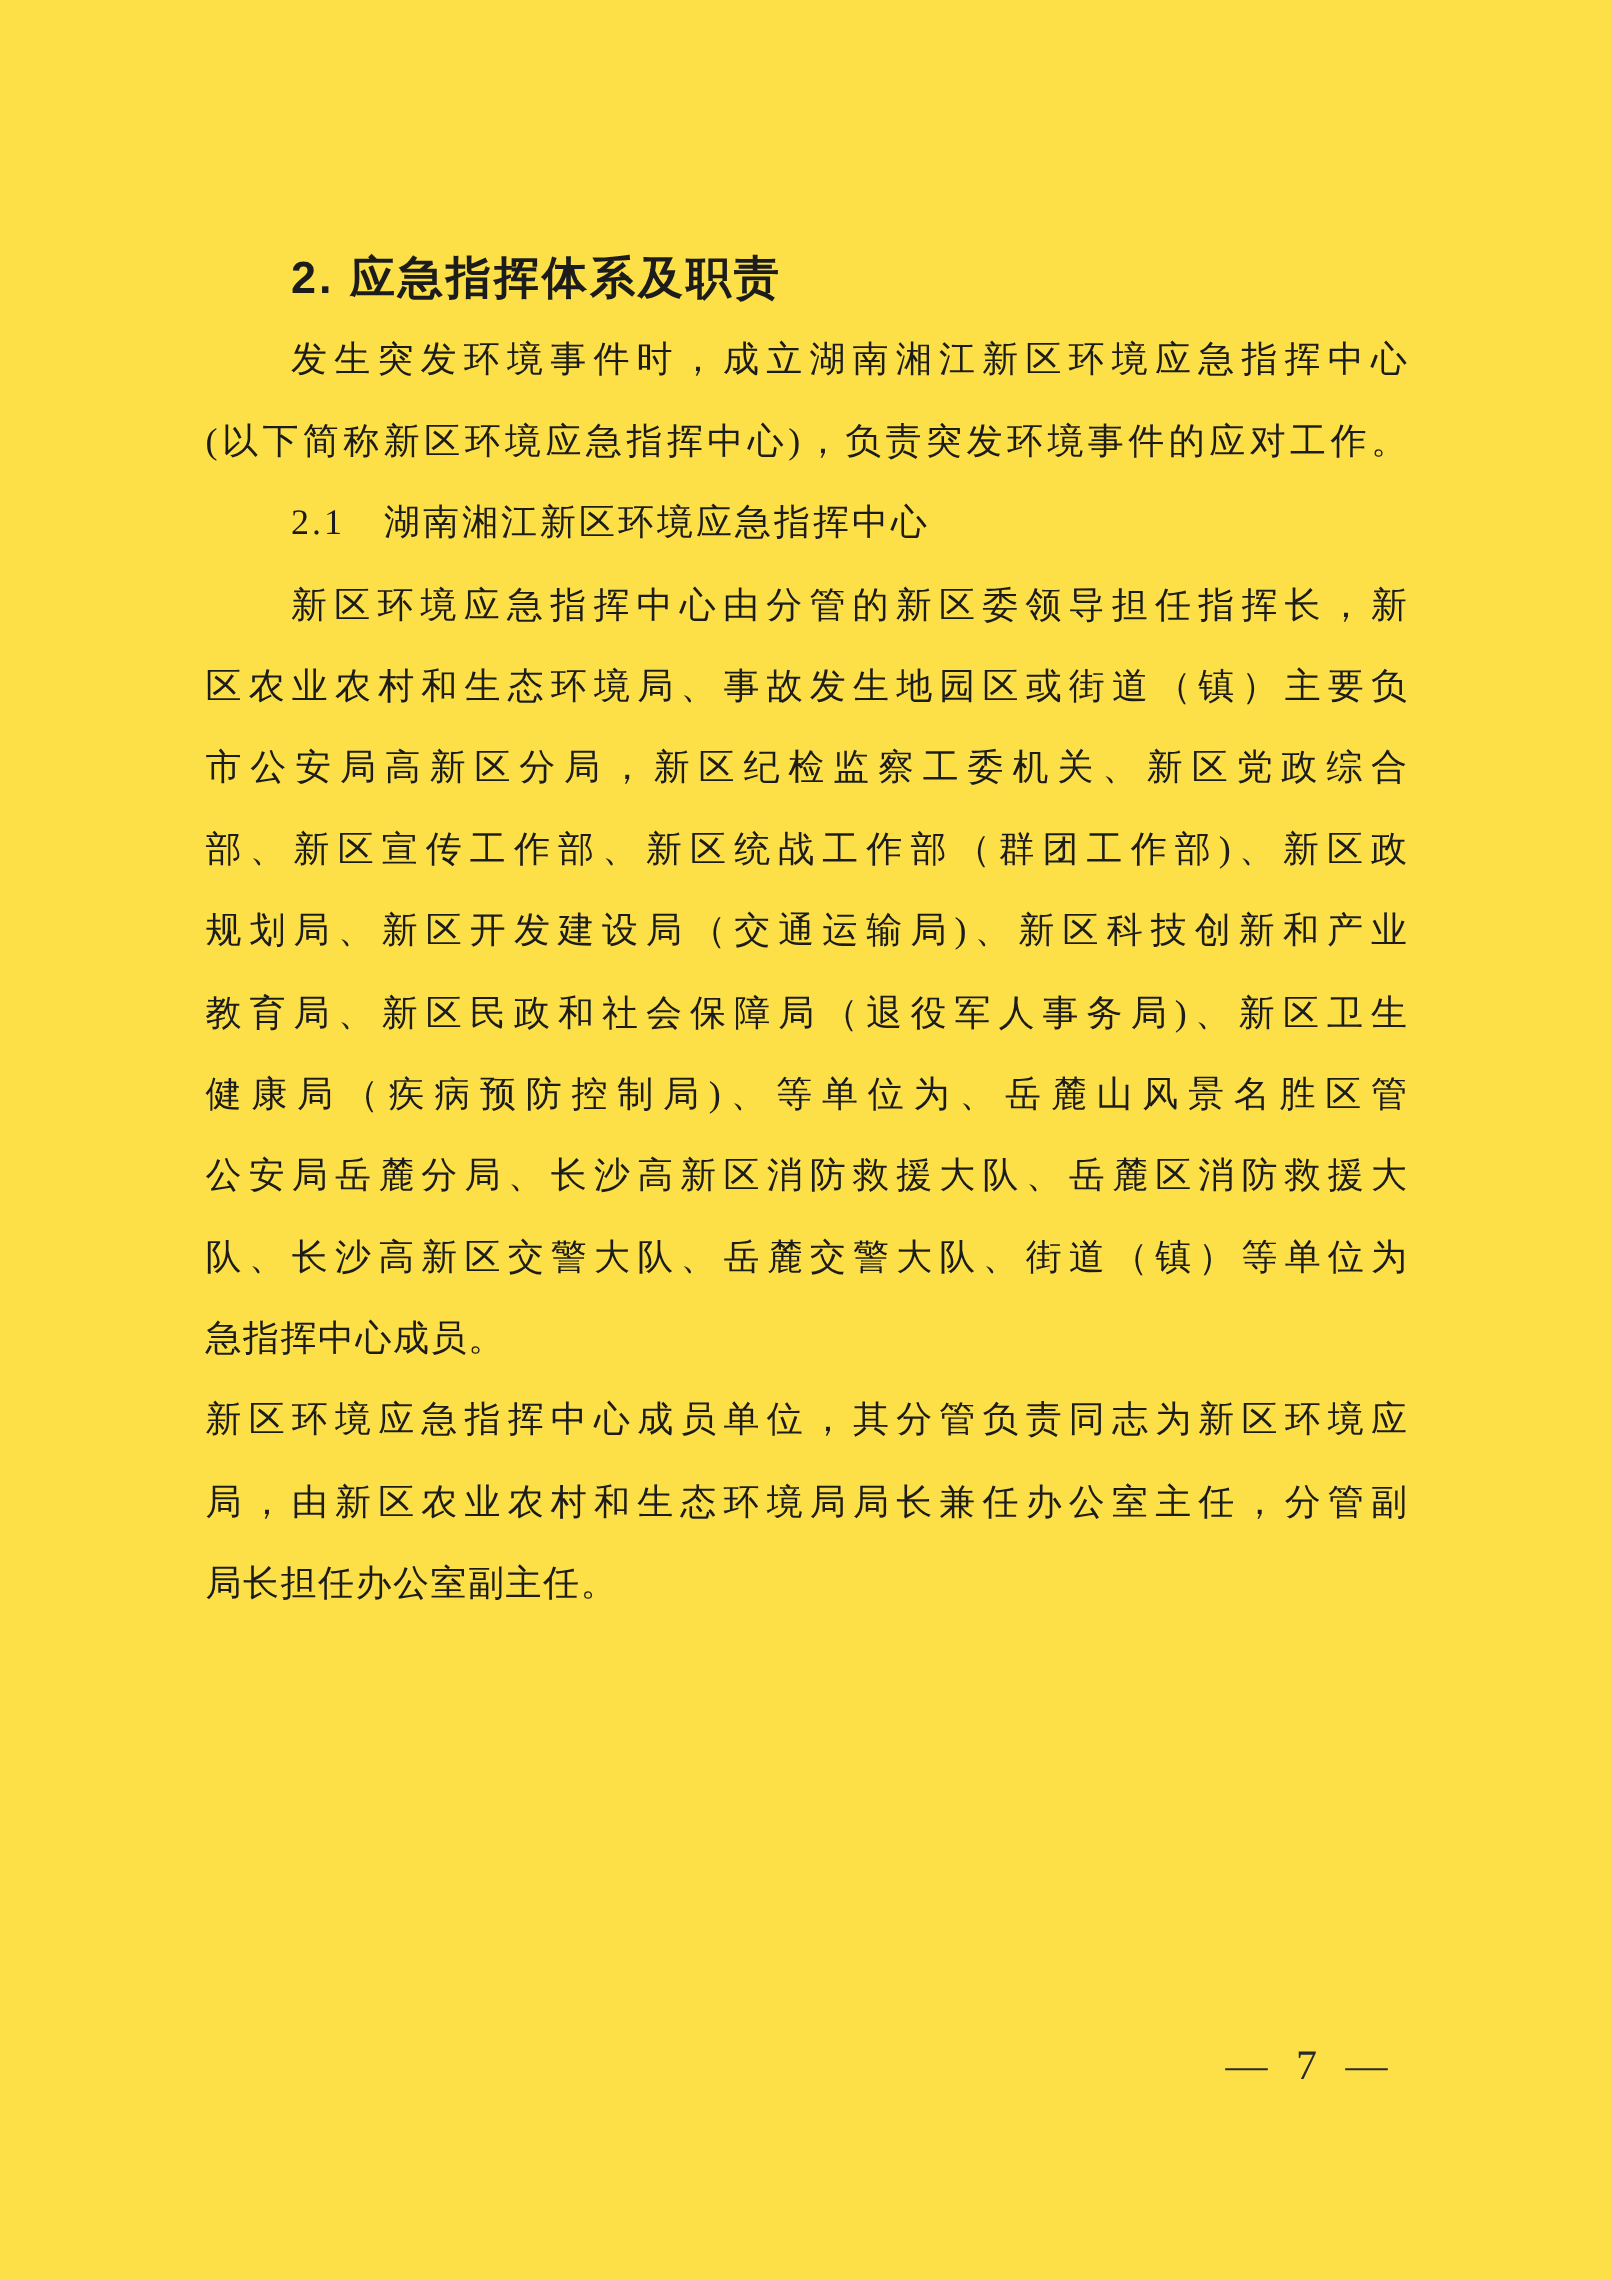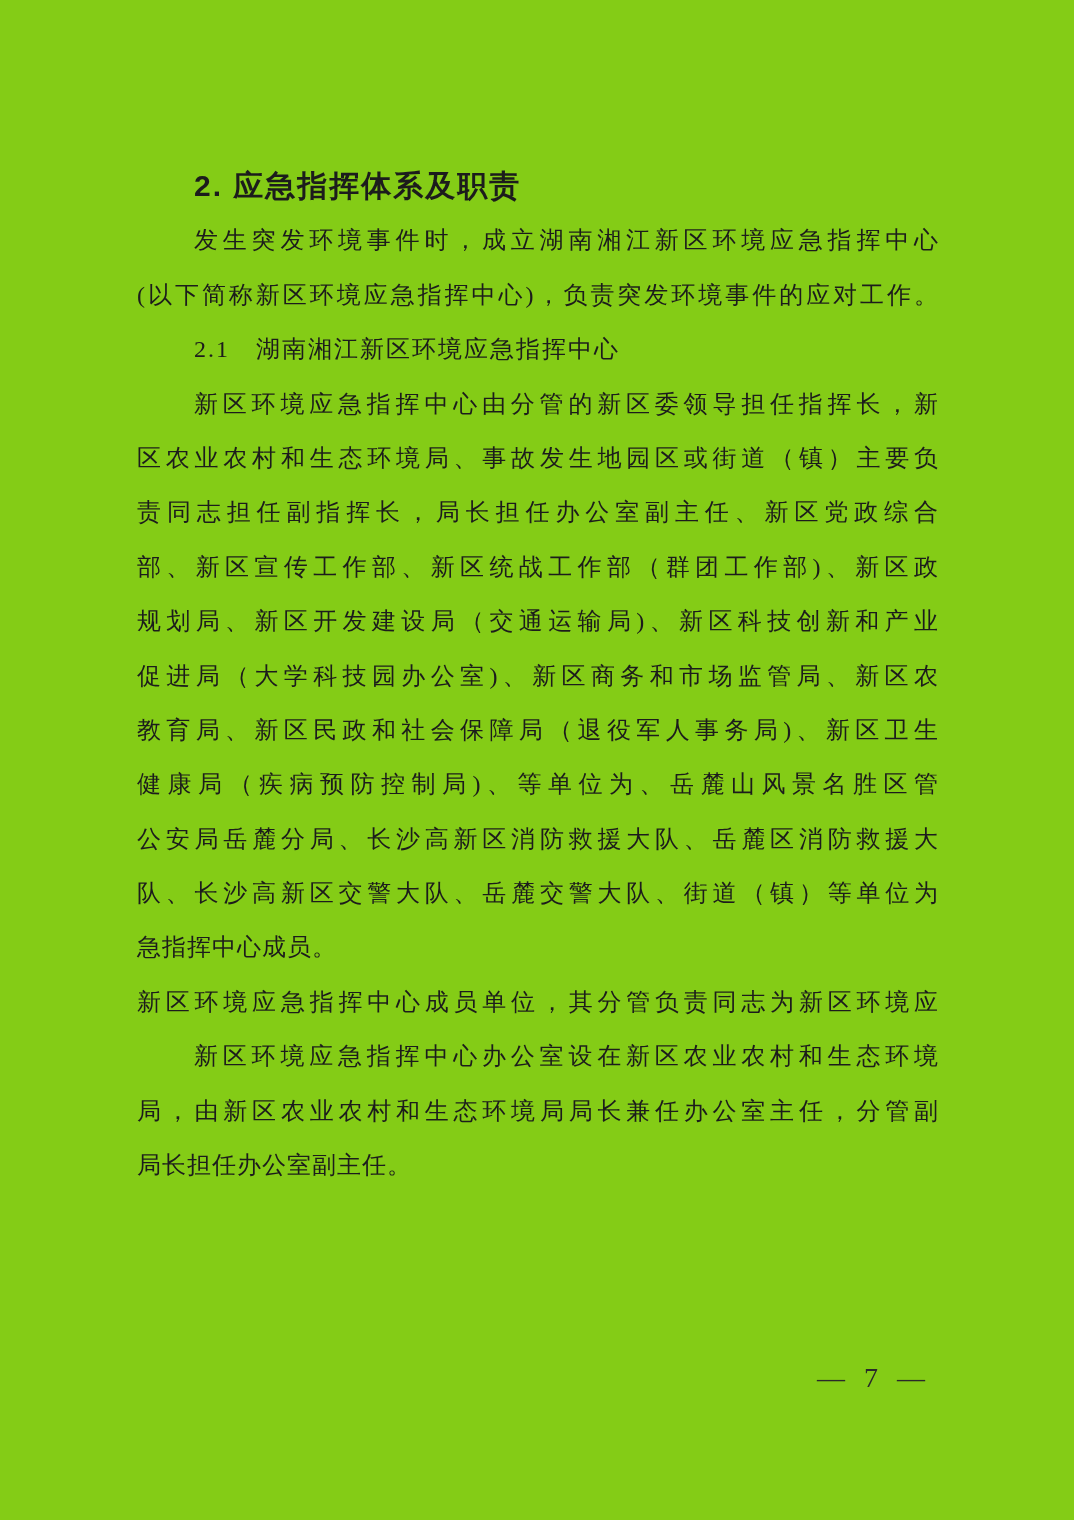--- a/index.html
+++ b/index.html
@@ -11,21 +11,21 @@
     height: 1520px;
     background: #ffffff;
     position: relative;
     overflow: hidden;
     font-family: "Liberation Serif", "DejaVu Serif", serif;
     color: #1c1c1c;
   }
   .page {
     position: absolute;
     inset: 0;
-    background: #84cc16;
+    background: #fde047;
   }
   .doc-body {
     position: absolute;
     left: 137px;
     top: 159px;
     width: 801px;
   }
   .line {
     height: 54.4px;
     line-height: 54.4px;
@@ -69,28 +69,26 @@
 <body style="background: rgb(255, 255, 255); color: rgb(28, 28, 28);">
 
 <div class="page">
   <div class="doc-body">
       <div class="line heading indent">2. 应急指挥体系及职责</div>
       <div class="line indent justify">发生突发环境事件时，成立湖南湘江新区环境应急指挥中心</div>
       <div class="line justify">(以下简称新区环境应急指挥中心)，负责突发环境事件的应对工作。</div>
       <div class="line subheading indent">2.1　湖南湘江新区环境应急指挥中心</div>
       <div class="line indent justify">新区环境应急指挥中心由分管的新区委领导担任指挥长，新</div>
       <div class="line justify">区农业农村和生态环境局、事故发生地园区或街道（镇）主要负</div>
-      <div class="line justify">责同志担任副指挥长，局长担任办公室副主任、新区党政综合</div>
+      <div class="line justify">市公安局高新区分局，新区纪检监察工委机关、新区党政综合</div>
       <div class="line justify">部、新区宣传工作部、新区统战工作部（群团工作部)、新区政</div>
       <div class="line justify">规划局、新区开发建设局（交通运输局)、新区科技创新和产业</div>
-      <div class="line justify">促进局（大学科技园办公室)、新区商务和市场监管局、新区农</div>
       <div class="line justify">教育局、新区民政和社会保障局（退役军人事务局)、新区卫生</div>
       <div class="line justify">健康局（疾病预防控制局)、等单位为、岳麓山风景名胜区管</div>
       <div class="line justify">公安局岳麓分局、长沙高新区消防救援大队、岳麓区消防救援大</div>
       <div class="line justify">队、长沙高新区交警大队、岳麓交警大队、街道（镇）等单位为</div>
       <div class="line">急指挥中心成员。</div>
       <div class="line justify">新区环境应急指挥中心成员单位，其分管负责同志为新区环境应</div>
-      <div class="line indent justify">新区环境应急指挥中心办公室设在新区农业农村和生态环境</div>
       <div class="line justify">局，由新区农业农村和生态环境局局长兼任办公室主任，分管副</div>
       <div class="line">局长担任办公室副主任。</div>
     </div>
   <div class="page-number">— 7 —</div>
 </div>
 
 </body></html>

